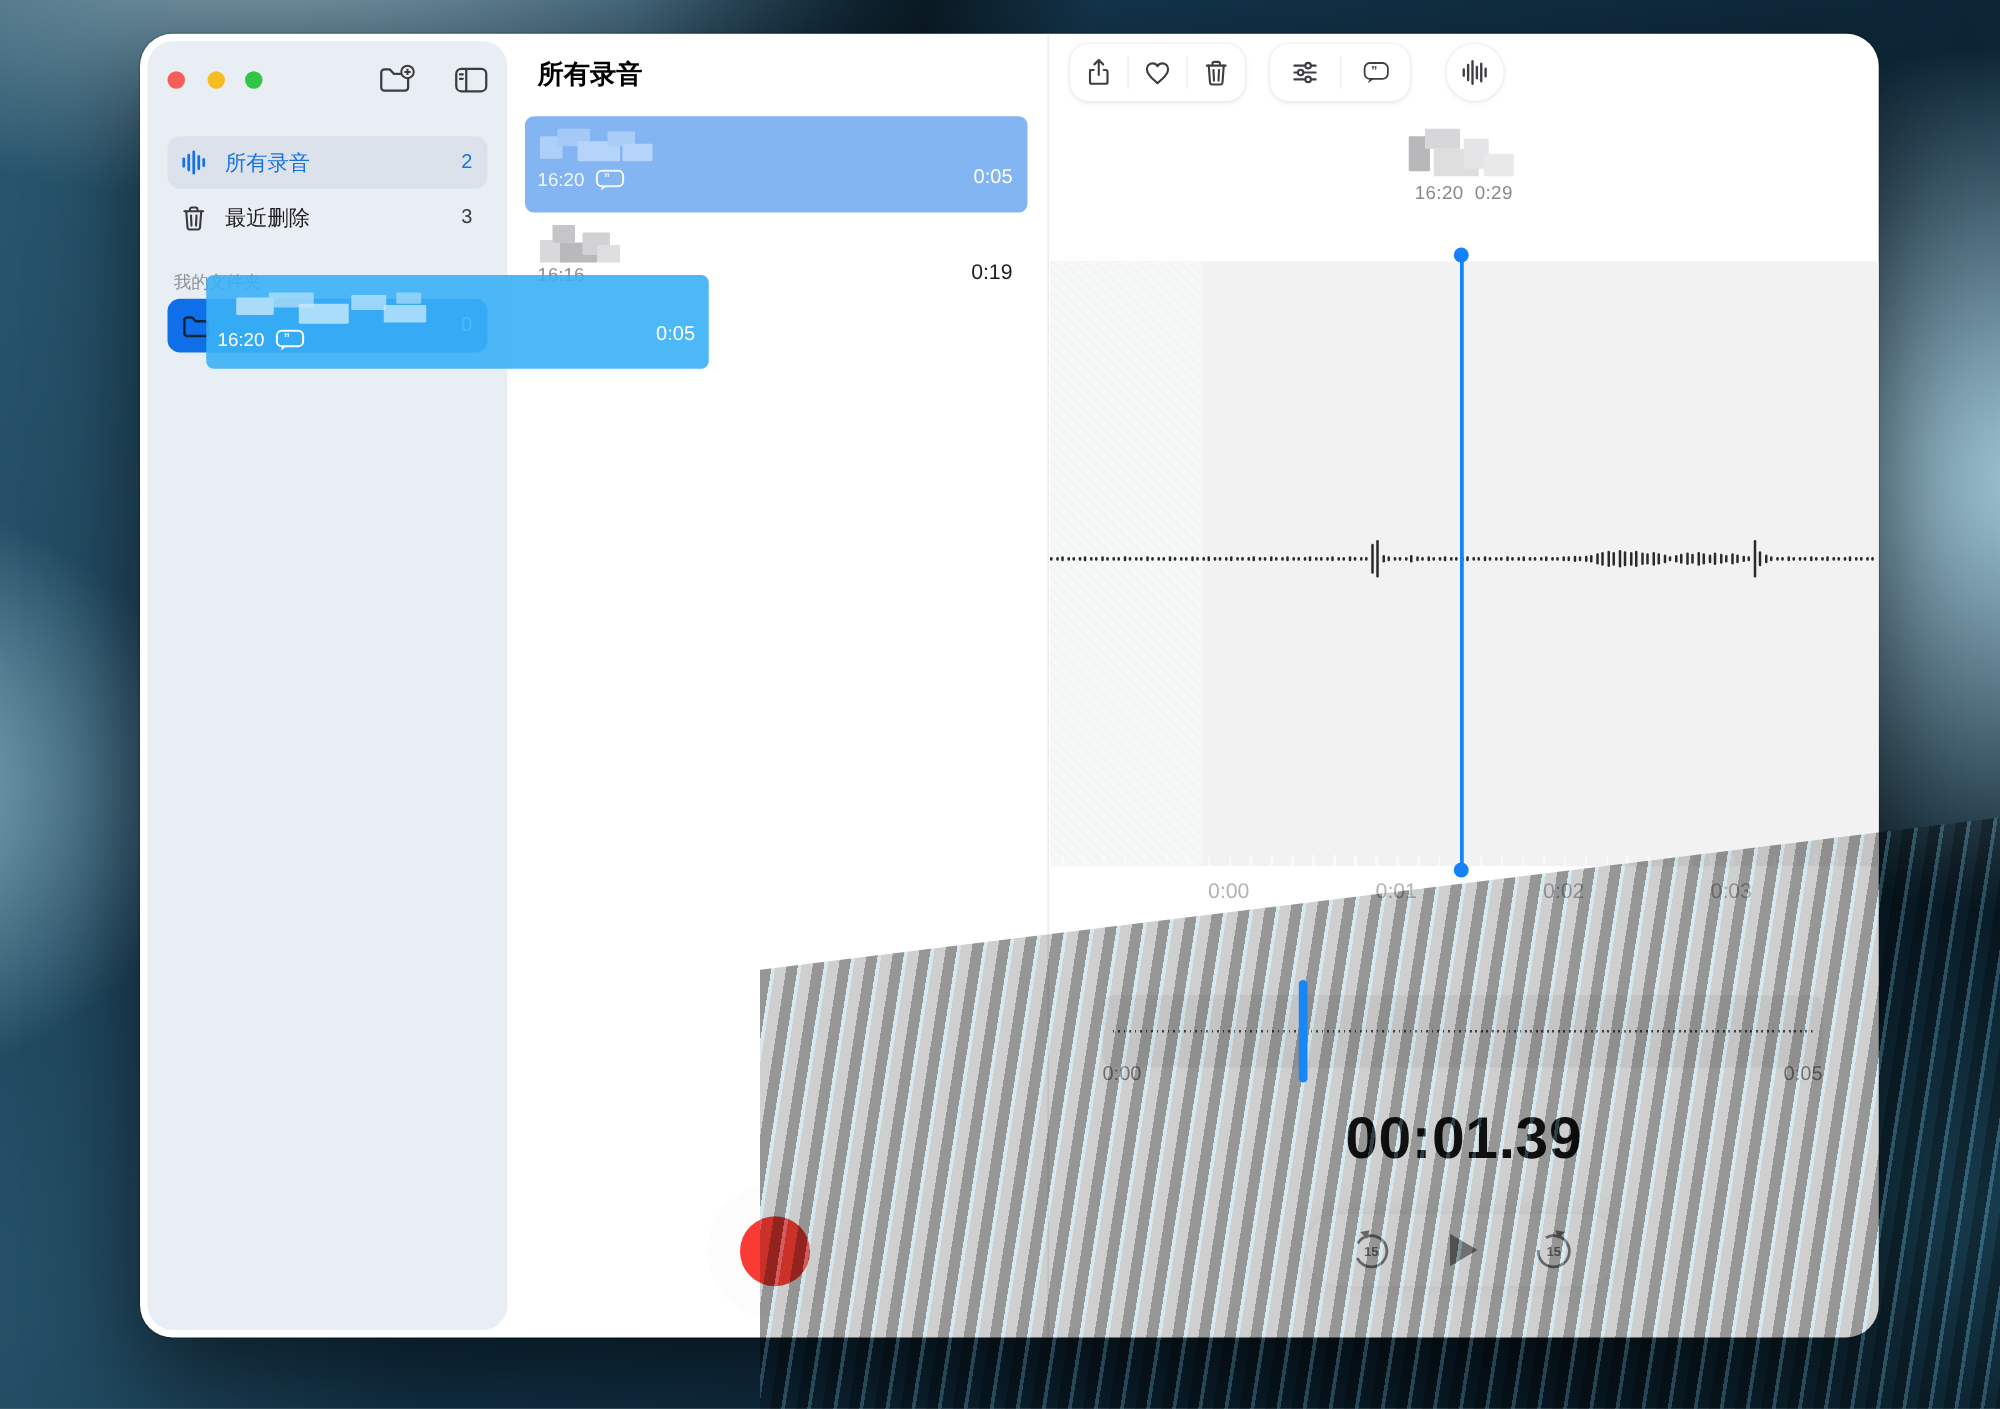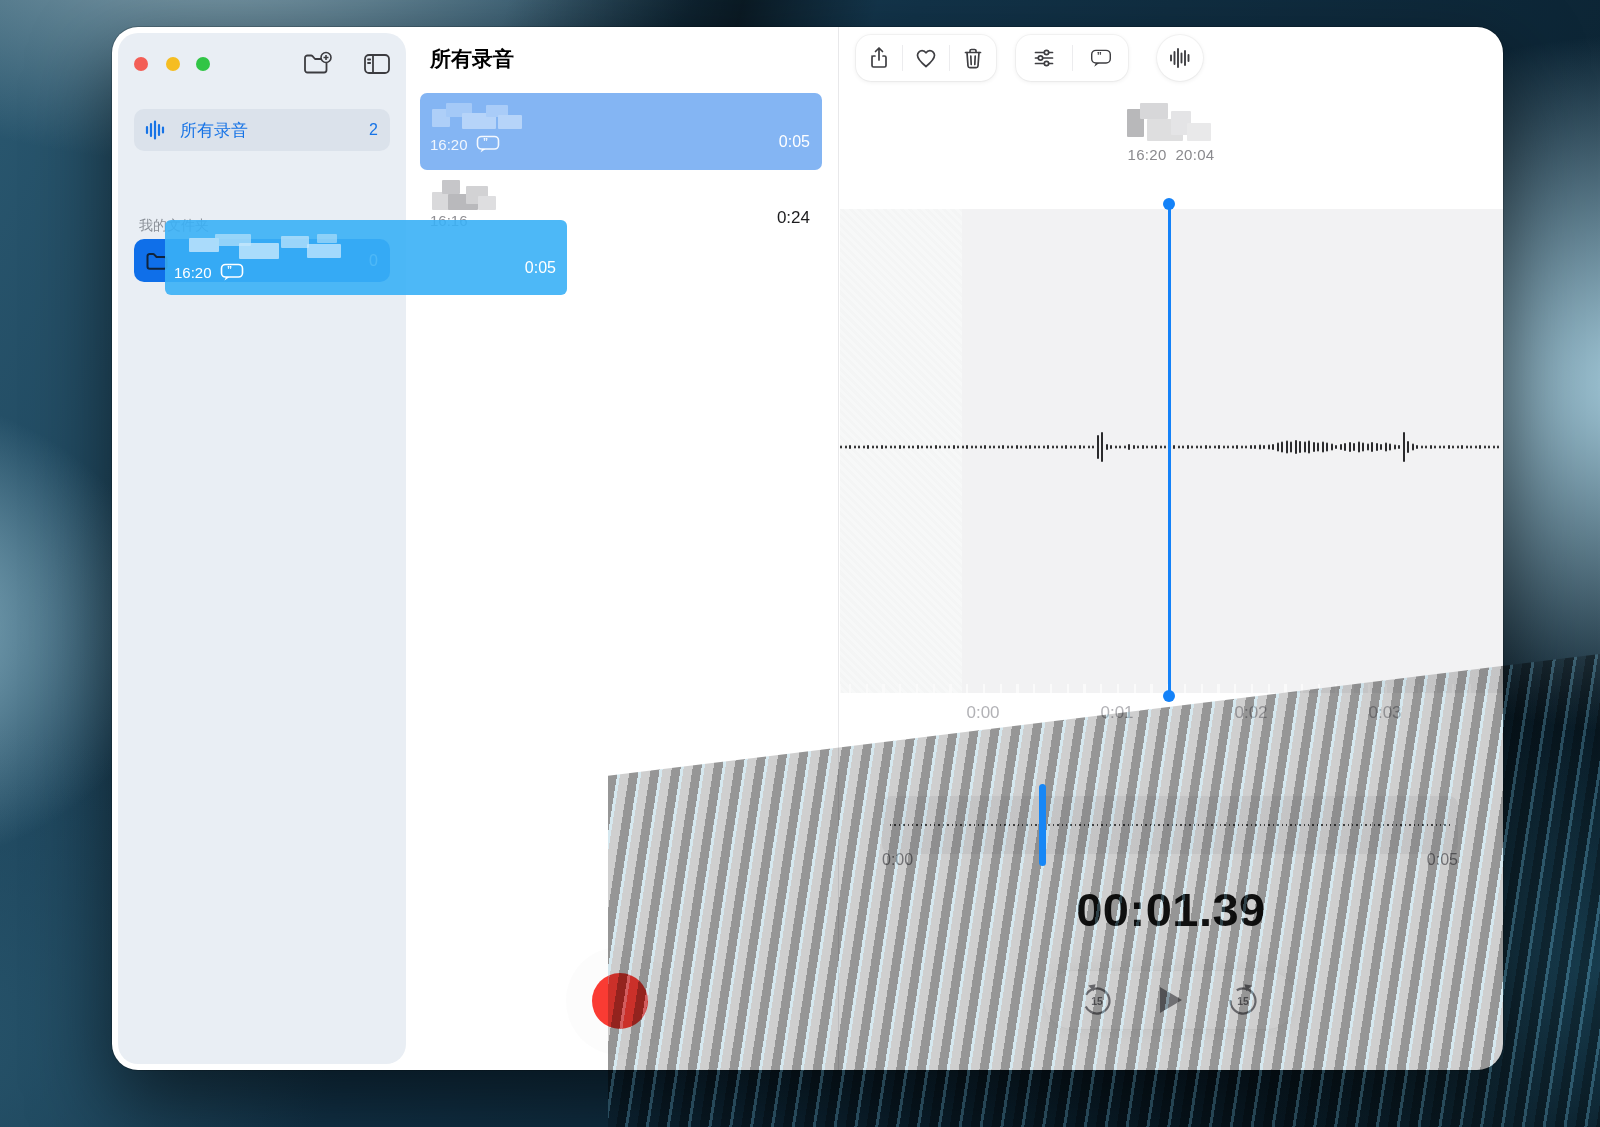--- a/index.html
+++ b/index.html
@@ -158,20 +158,31 @@
       <div class="nav-row sel" style="top:76px;">
         <span class="nav-ic">
           <svg width="22" height="22" viewBox="0 0 22 22" stroke="#1673e6" stroke-width="2.2" stroke-linecap="round">
             <path d="M3 8 v6 M7 5 v12 M11 2.5 v17 M15 6 v10 M19 8.5 v5"></path>
           </svg>
         </span>
         <span class="nav-label">所有录音</span>
         <span class="nav-count">2</span>
       </div>
 
+      <div class="nav-row" style="top:120px;">
+        <span class="nav-ic">
+          <svg width="22" height="23" viewBox="0 0 22 23" fill="none" stroke="#3a3a3c" stroke-width="1.7" stroke-linecap="round">
+            <path d="M3.5 6 h15 M8 6 V4.4 A1.4 1.4 0 0 1 9.4 3 h3.2 A1.4 1.4 0 0 1 14 4.4 V6"></path>
+            <path d="M5 6 l1 13 a1.8 1.8 0 0 0 1.8 1.6 h6.4 A1.8 1.8 0 0 0 16 19 l1-13"></path>
+            <path d="M8.8 9.5 l.4 8 M13.2 9.5 l-.4 8"></path>
+          </svg>
+        </span>
+        <span class="nav-label">最近删除</span>
+        <span class="nav-count">3</span>
+      </div>
 
       <div class="section-label">我的文件夹</div>
 
       <div class="folder-row">
         <span class="nav-ic">
           <svg width="24" height="22" viewBox="0 0 24 22" fill="none" stroke="#10243c" stroke-width="2">
             <path d="M2.5 6 V16.5 a2.3 2.3 0 0 0 2.3 2.3 H19.2 a2.3 2.3 0 0 0 2.3-2.3 V9.3 A2.3 2.3 0 0 0 19.2 7 H11.5 L9.3 4.6 a1.8 1.8 0 0 0-1.3-.6 H4.8 A2.3 2.3 0 0 0 2.5 6z"></path>
           </svg>
         </span>
         <span class="folder-count">0</span>
@@ -223,21 +234,21 @@
       <div class="mosaic" style="left:12px;top:6px;width:64px;height:34px;">
         <i style="left:0;top:16px;width:20px;height:18px;background:#d9d9db;"></i>
         <i style="left:10px;top:4px;width:18px;height:14px;background:#c6c6c9;"></i>
         <i style="left:16px;top:18px;width:30px;height:16px;background:#b9b9bc;"></i>
         <i style="left:34px;top:10px;width:22px;height:18px;background:#d2d2d4;"></i>
         <i style="left:46px;top:20px;width:18px;height:14px;background:#dedee0;"></i>
       </div>
       <div class="rec-meta">
         <span>16:16</span>
       </div>
-      <span class="rec-dur">0:24</span>
+      <span class="rec-dur">0:19</span>
     </div>
 
     <div class="record-btn"></div>
 
     <div class="vdivider"></div>
 
     <div class="tb-group" style="left:744px;width:140px;">
       <span class="tb-btn">
         <svg viewBox="0 0 22 24" fill="none" stroke="currentColor" stroke-width="1.7" stroke-linecap="round" stroke-linejoin="round">
           <path d="M4 10 h-0 a0 0 0 0 0 0 0 M7 10 H5.5 A1.5 1.5 0 0 0 4 11.5 v8 A1.5 1.5 0 0 0 5.5 21 h11 a1.5 1.5 0 0 0 1.5-1.5 v-8 A1.5 1.5 0 0 0 16.5 10 H15"></path>
@@ -287,21 +298,21 @@
 
 
     <div class="mosaic" style="left:1015px;top:76px;width:84px;height:42px;">
       <i style="left:0;top:6px;width:17px;height:28px;background:#b8b8ba;"></i>
       <i style="left:13px;top:0;width:28px;height:16px;background:#d7d7d9;"></i>
       <i style="left:20px;top:16px;width:36px;height:22px;background:#dededf;"></i>
       <i style="left:44px;top:8px;width:20px;height:24px;background:#e4e4e6;"></i>
       <i style="left:60px;top:20px;width:24px;height:18px;background:#e9e9ea;"></i>
     </div>
     <div class="detail-meta">
-      <span>16:20</span>&nbsp;&nbsp;<span>20:04</span>
+      <span>16:20</span>&nbsp;&nbsp;<span>0:29</span>
     </div>
 
     <div class="wave-area">
       <div class="pre"></div>
       <div class="bars">
           <i style="left: 0px; height: 3px;"></i>
           <i style="left: 4.5px; height: 3px;"></i>
           <i style="left: 9px; height: 4px;"></i>
           <i style="left: 13.5px; height: 3px;"></i>
           <i style="left: 18px; height: 3px;"></i>

